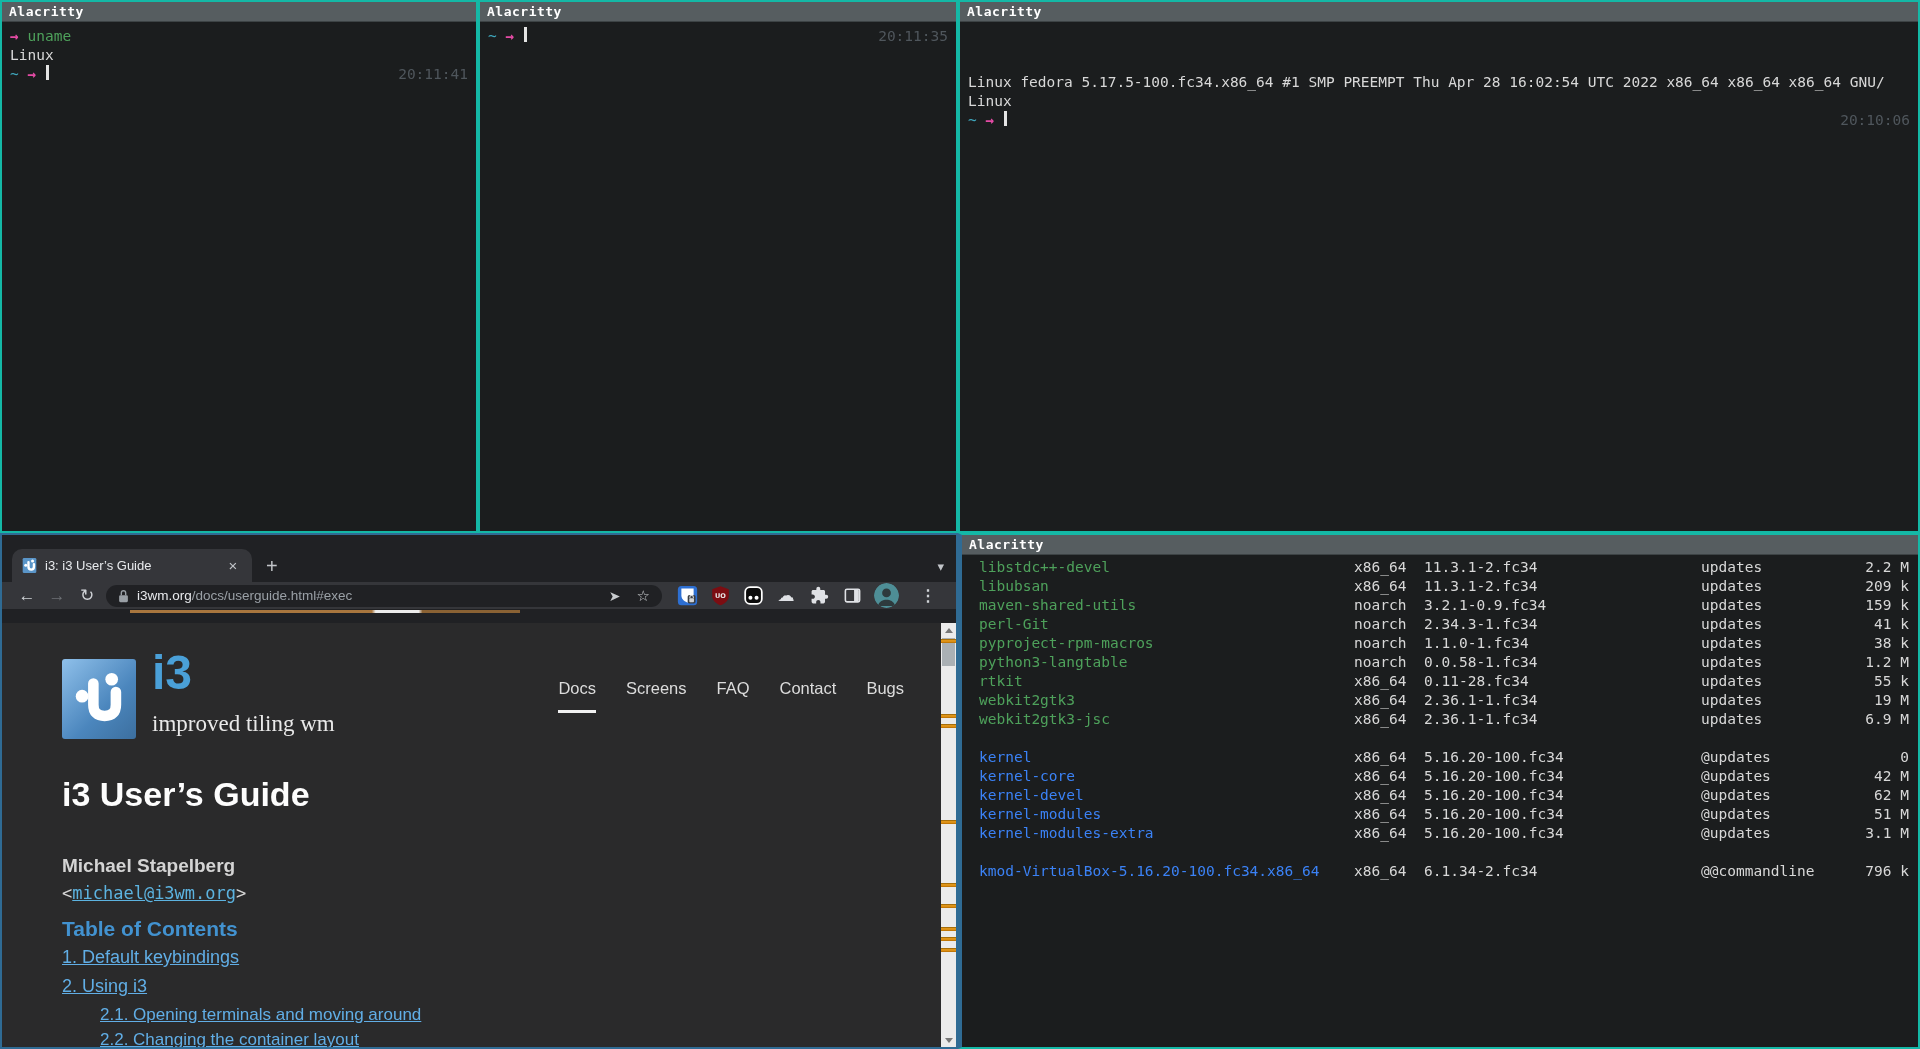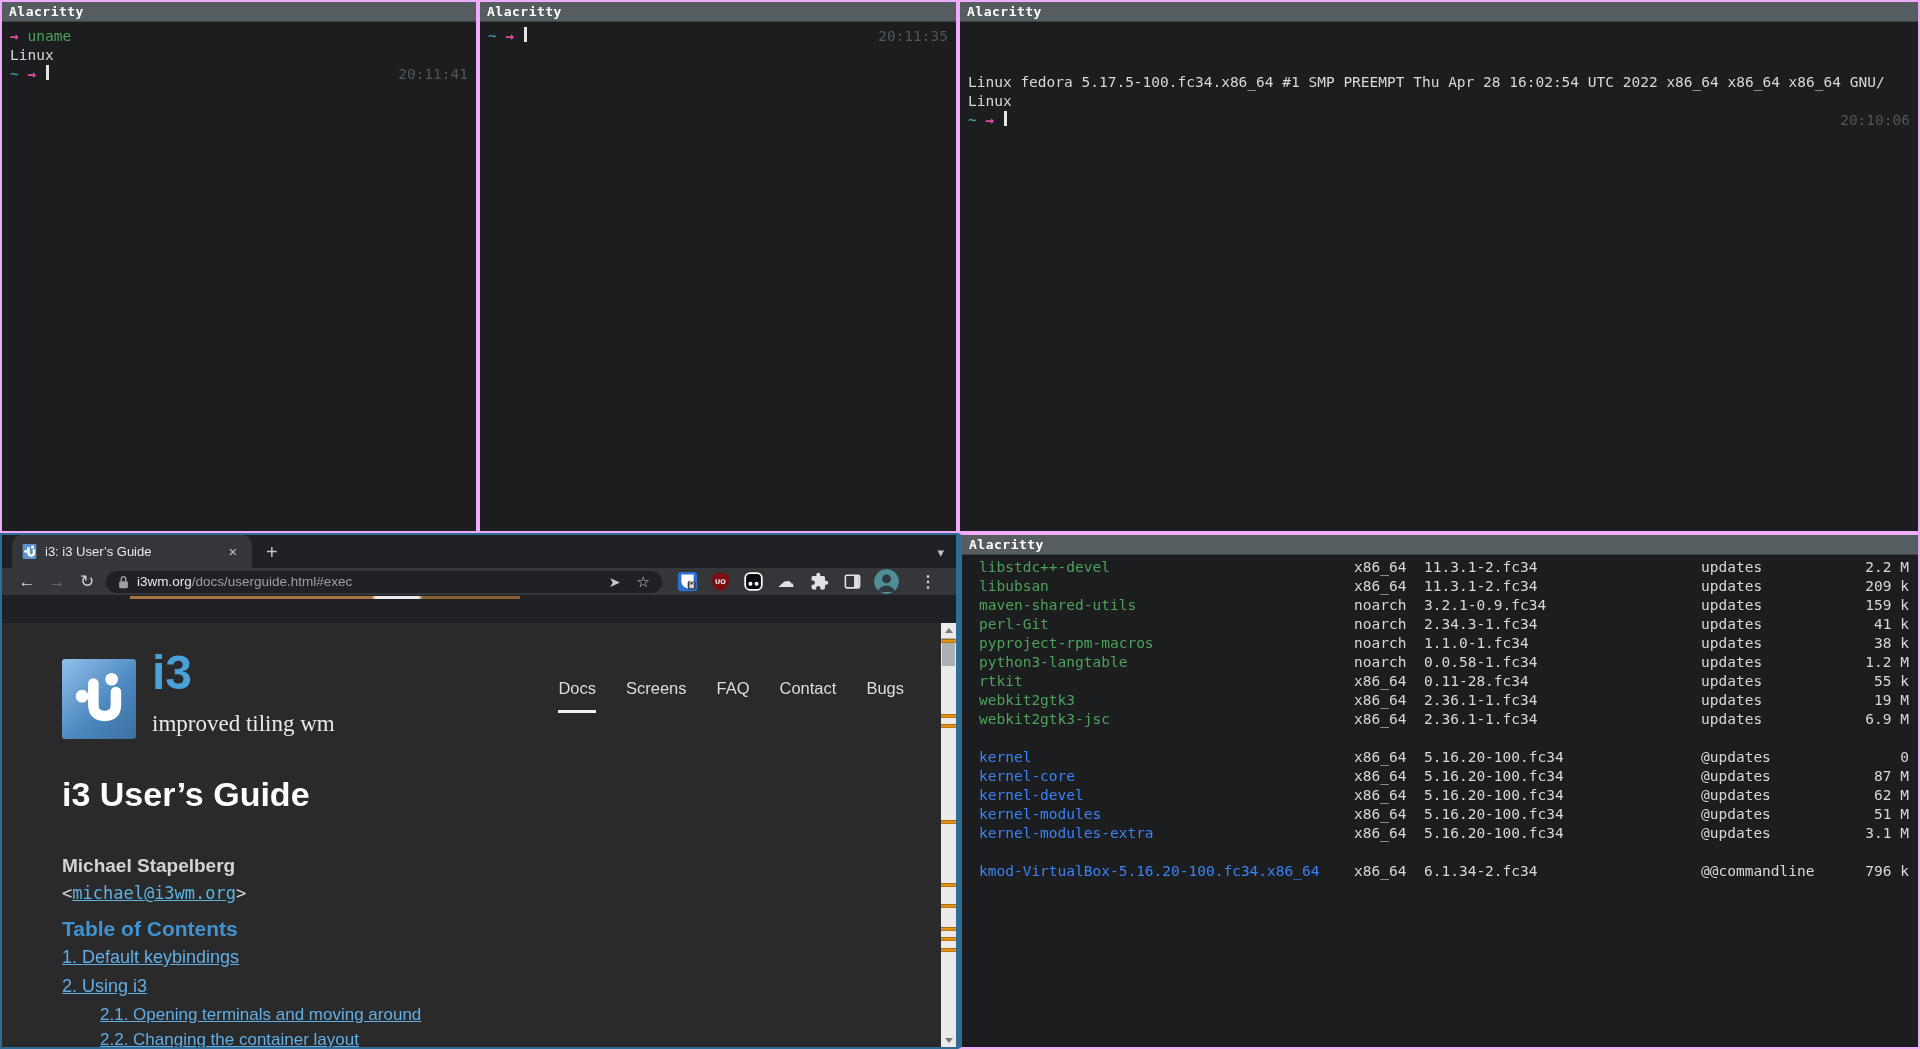--- a/index.html
+++ b/index.html
@@ -1,21 +1,21 @@
 <!DOCTYPE html>
 <html><head>
 <meta charset="utf-8">
 <title>recreation</title>
 <style>
   * { margin:0; padding:0; box-sizing:border-box; }
   html,body { width:1920px; height:1049px; overflow:hidden; background:#101214; }
   body { position:relative; font-family:"Liberation Sans", sans-serif; }
 
   
-  .win { position:absolute; border:2px solid #f0abfc; background:#1b1d1e; }
+  .win { position:absolute; border:2px solid #14b8a6; background:#1b1d1e; }
   .titlebar { height:20px; background:#565d60; border-bottom:1px solid #3d4345;
               color:#ffffff; font:bold 13px/19px "DejaVu Sans Mono", monospace;
               padding-left:7px; letter-spacing:.5px; }
   .titlebar.blue { background:#2b5a7c; border-bottom:1px solid #224a66; }
 
   
   .termbody { position:absolute; top:21px; left:0; right:0; bottom:0;
               background:#1b1d1e; padding:4px 8px;
               font:14.5px/19px "DejaVu Sans Mono", monospace; color:#d8d8d8; }
   .tline { height:19px; white-space:pre; display:flex; }
@@ -38,21 +38,21 @@
   .trow { height:19px; line-height:19px; white-space:pre; overflow:hidden; color:#d8d8d8; }
   .trow.pkg { display:grid; grid-template-columns:375px 70px 265px 125px 95px; padding-left:9px; }
   .trow.green .c-name { color:#4ea15b; }
   .trow.red   .c-name { color:#3b82f6; }
   .trow .c-repo { padding-left:12px; }
   .trow .c-size { text-align:right; }
   .trow.rule { letter-spacing:0; }
 
   
   #chrome { left:0; top:533px; width:958px; height:516px; border-color:#2f6b94; background:#202124; }
-  .tabstrip { height:33px; background:#202124; display:flex; align-items:flex-end; position:relative; }
+  .tabstrip { height:47px; background:#202124; display:flex; align-items:flex-end; position:relative; }
   .tab { margin-left:10px; width:240px; height:33px; background:#35363a;
          border-radius:10px 10px 0 0; display:flex; align-items:center; padding:0 10px; }
   .tab-title { color:#e8eaed; font-size:13px; flex:1; margin-left:8px; white-space:nowrap; overflow:hidden; }
   .tab-close { color:#c2c5c9; font-size:15px; width:18px; text-align:center; cursor:default; }
   .newtab { color:#c2c5c9; font-size:20px; margin:0 0 4px 14px; }
   .tabsearch { position:absolute; right:12px; bottom:8px; color:#c2c5c9; font-size:13px; }
 
   .toolbar { height:27px; background:#35363a; display:flex; align-items:center; padding:0 10px; }
   .navbtn { color:#cfd2d6; font-size:17px; width:30px; text-align:center; }
   .navbtn.disabled { color:#6e7control175; color:#6e7175; }
@@ -394,21 +394,21 @@
         <span class="c-size">0</span>
         
         
       </div>
 
       <div class="trow pkg red">
         <span class="c-name">kernel-core</span>
         <span class="c-arch">x86_64</span>
         <span class="c-ver">5.16.20-100.fc34</span>
         <span class="c-repo">@updates</span>
-        <span class="c-size">87 M</span>
+        <span class="c-size">42 M</span>
         
         
       </div>
 
       <div class="trow pkg red">
         <span class="c-name">kernel-devel</span>
         <span class="c-arch">x86_64</span>
         <span class="c-ver">5.16.20-100.fc34</span>
         <span class="c-repo">@updates</span>
         <span class="c-size">62 M</span>

